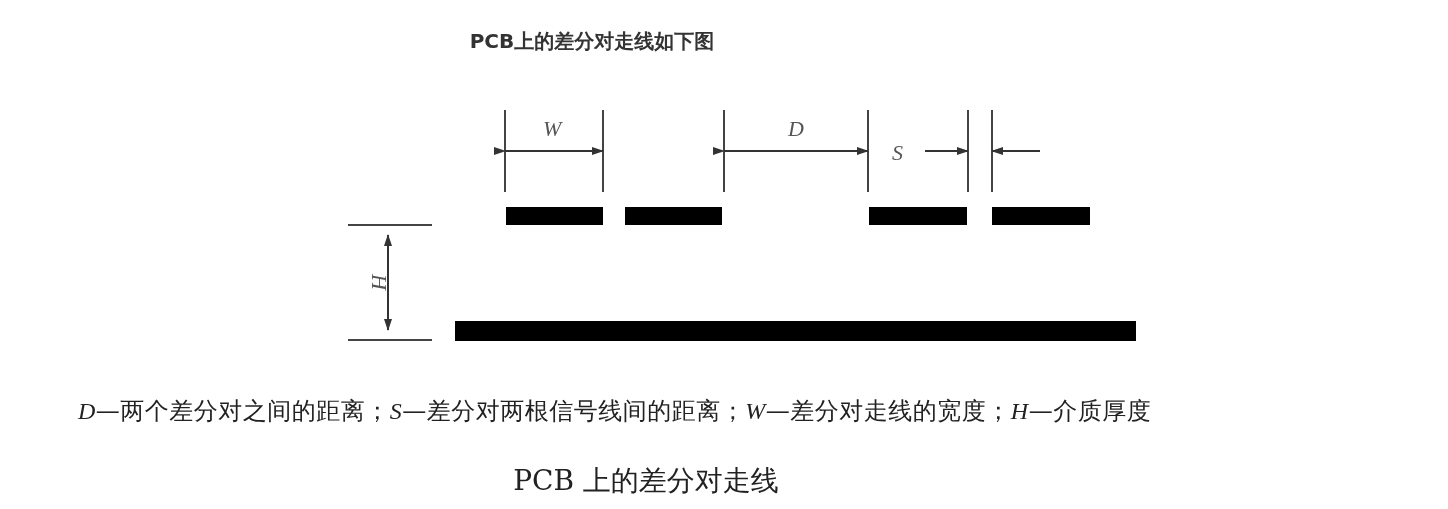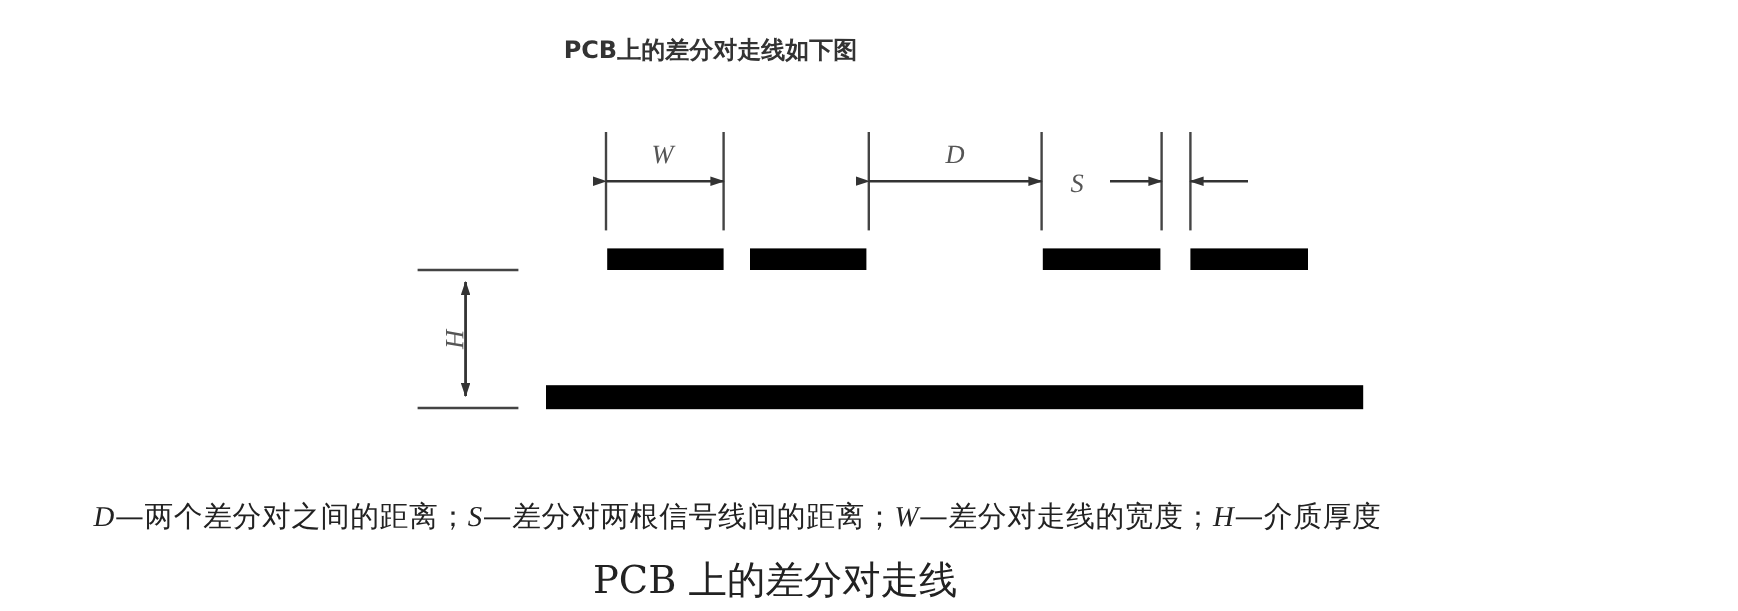--- a/index.html
+++ b/index.html
@@ -6,26 +6,25 @@
   body { width:1448px; height:509px; position:relative; overflow:hidden; }
   .heading {
     position:absolute; left:0; top:28px; width:1184px; text-align:center;
     font-family:"DejaVu Sans", sans-serif; font-weight:bold; font-size:20px; color:#333333;
   }
   .diagram { position:absolute; left:0; top:0; }
   .legend {
     position:absolute; left:78px; top:395px;
     font-family:"DejaVu Serif", serif; font-size:24px; color:#222222; white-space:nowrap;
     letter-spacing:0.5px;
-    margin-top:19px;
   }
   .legend i { font-family:"Liberation Serif", serif; font-style:italic; }
   .caption {
     position:absolute; left:0; top:462px; width:1292px; text-align:center;
-    font-family:"DejaVu Serif", serif; font-size:32px; color:#222222;
+    font-family:"DejaVu Serif", serif; font-size:28px; color:#222222;
   }
   .lbl { font-family:"Liberation Serif", serif; font-style:italic; font-size:22px; fill:#555; }
 </style>
 </head>
 <body>
 
 <div class="heading">PCB上的差分对走线如下图</div>
 
 <svg class="diagram" width="1448" height="380" viewBox="0 0 1448 380">
   <defs>

